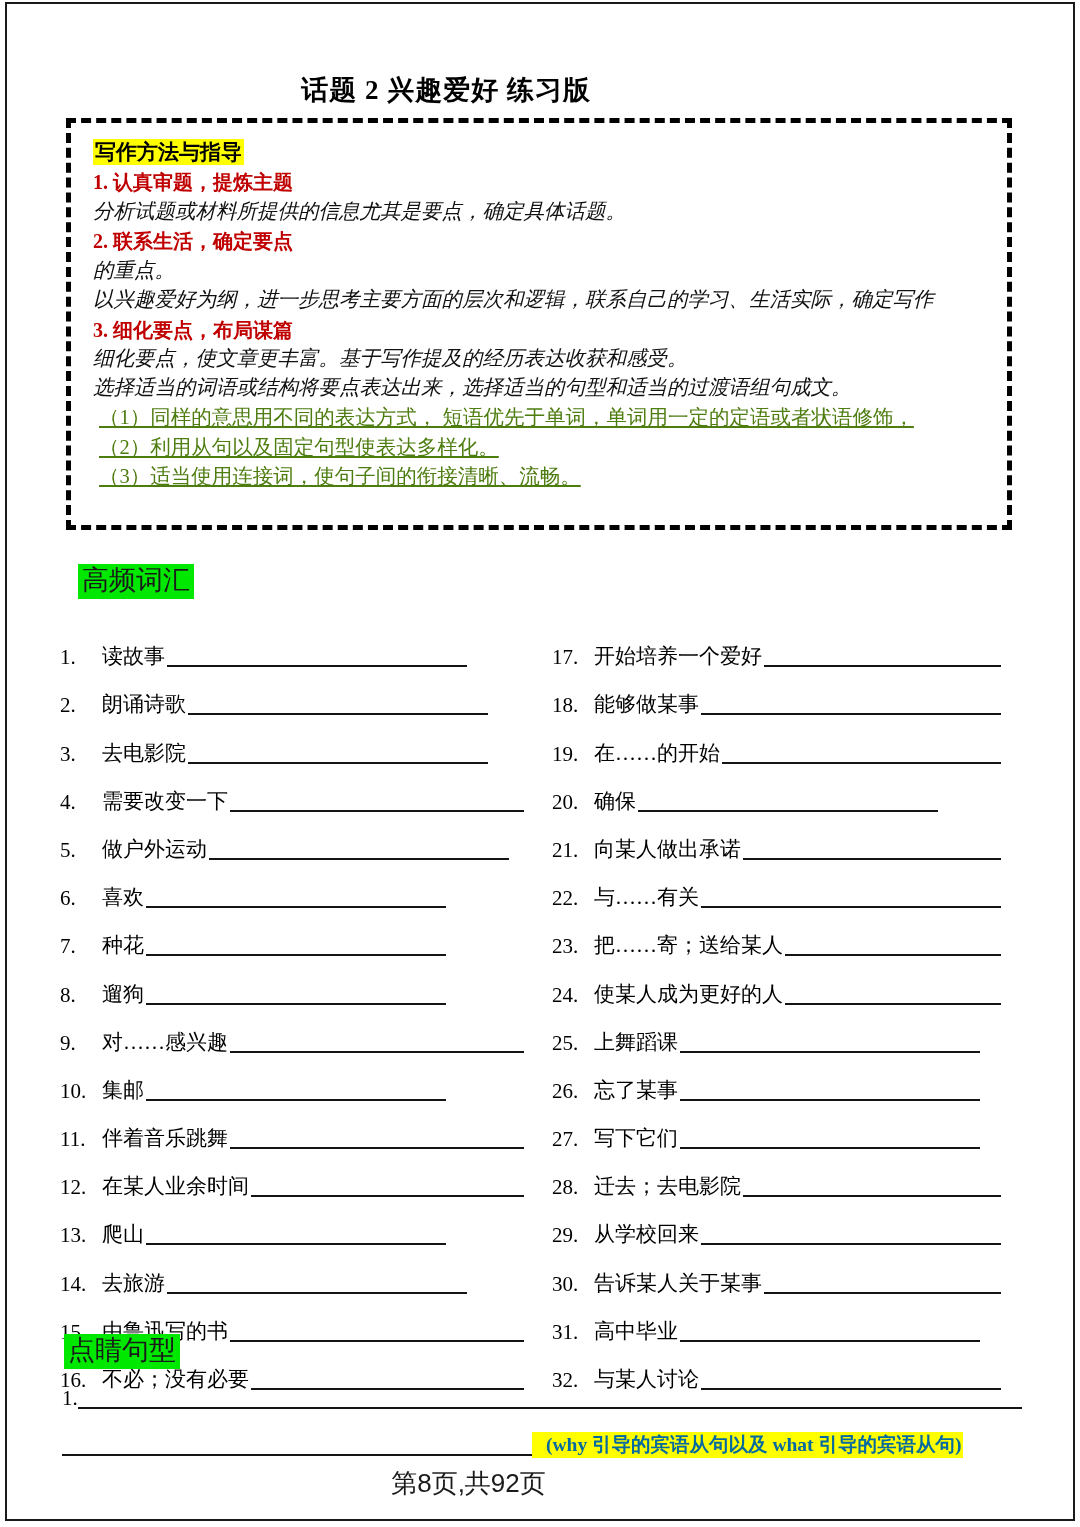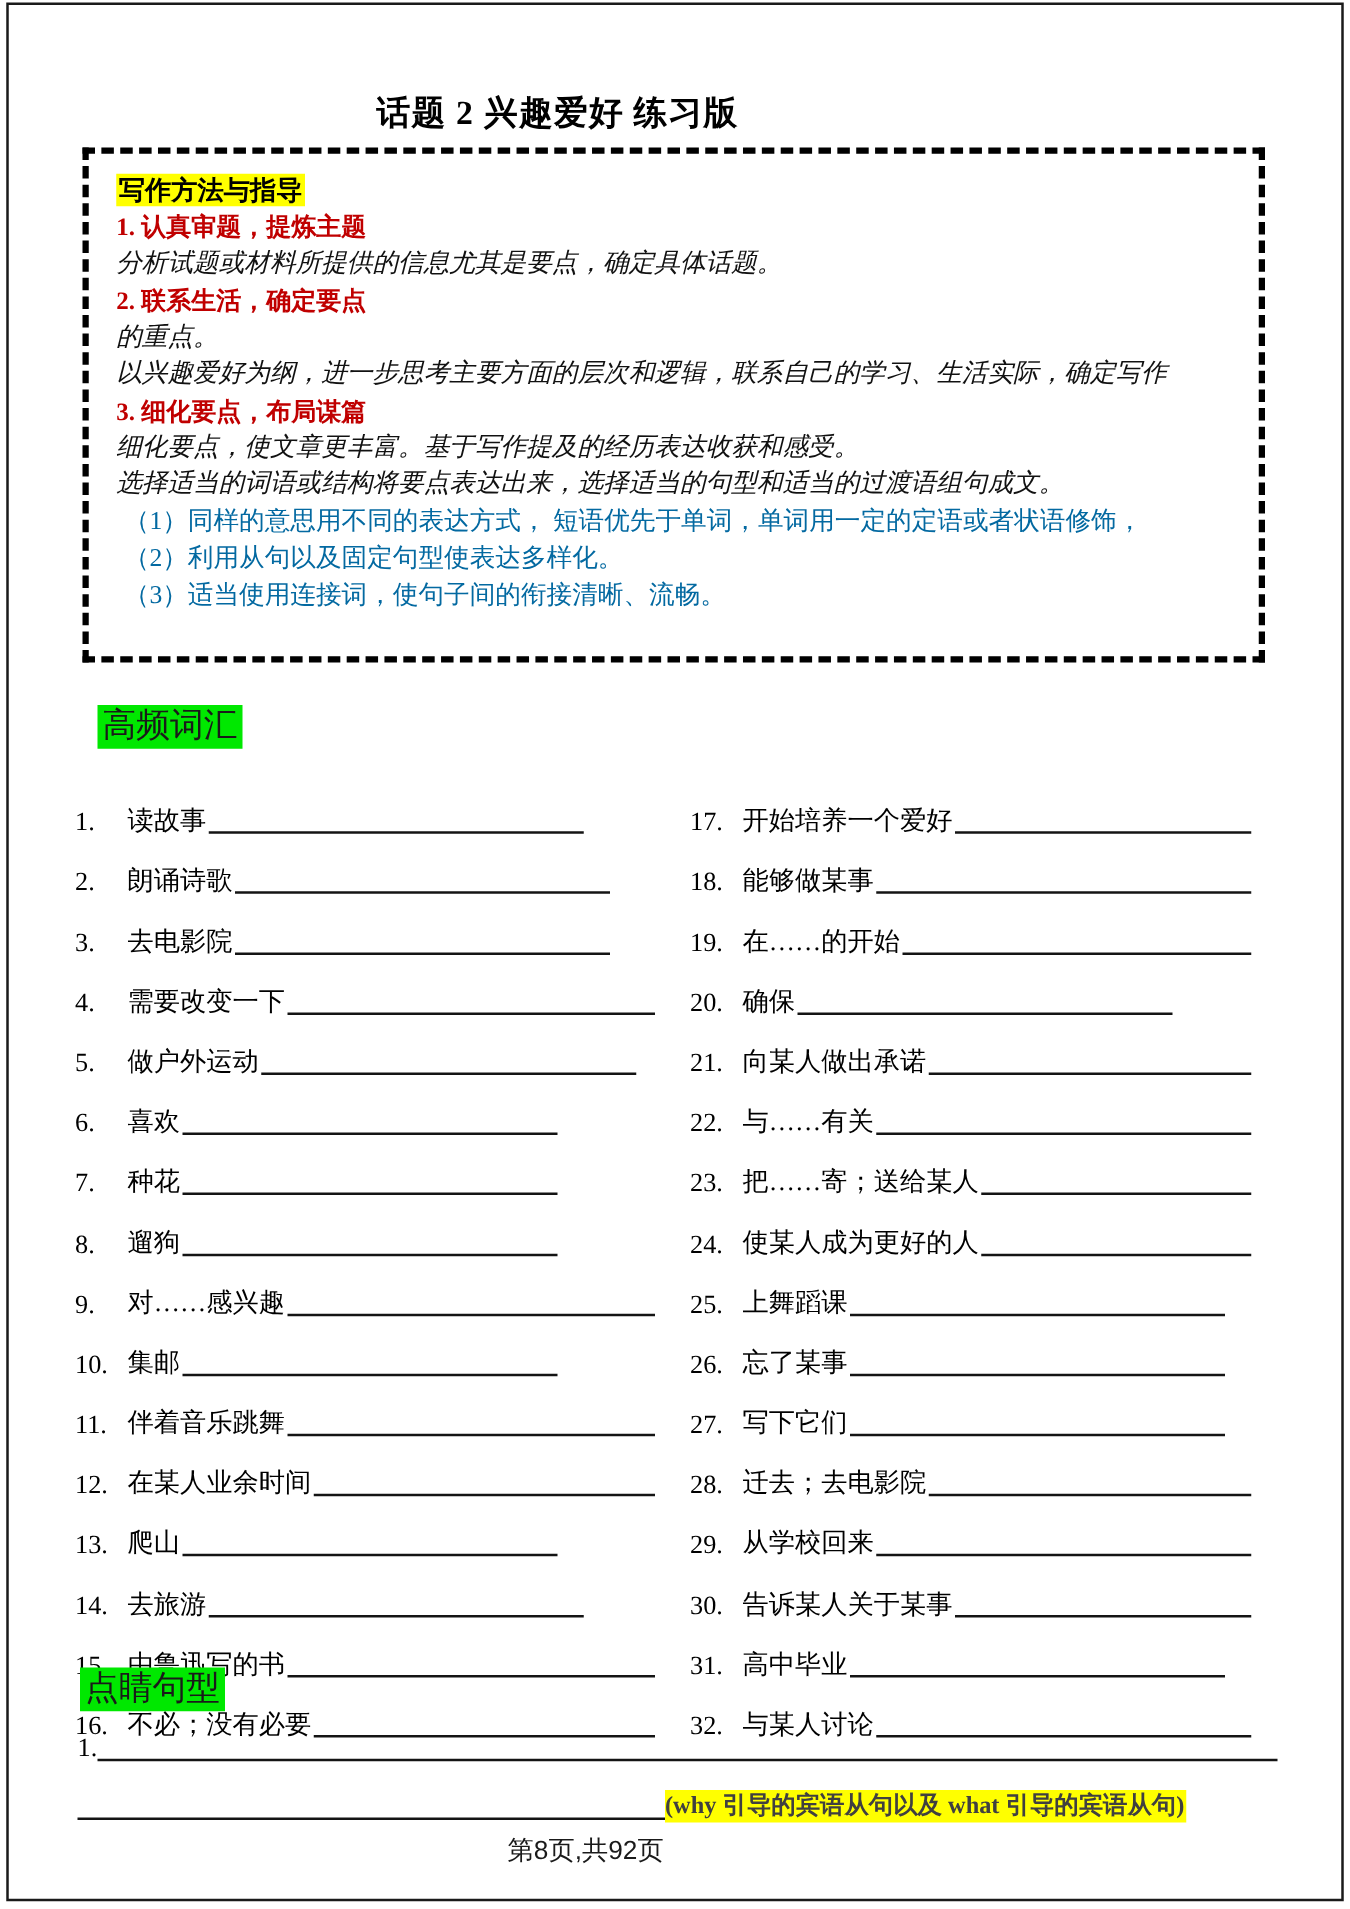--- a/index.html
+++ b/index.html
@@ -73,22 +73,23 @@
   }
   .guide-body {
     font-size: 20.5px;
     line-height: 1.44;
     color: #111111;
     font-style: italic;
   }
   .guide-sub {
     font-size: 20.5px;
     line-height: 1.44;
-    color: #0369a1;
+    color: #4d7c0f;
     padding-left: 6px;
+    text-decoration: underline;
   }
 
   
   .sec-head {
     position: absolute;
     background: #00e800;
     font-size: 27px;
     font-weight: normal;
     color: #1a1a1a;
     padding: 1px 4px 3px 4px;
@@ -157,36 +158,36 @@
   }
   .sent-rule2 {
     width: 470px;
     flex: none;
     border-bottom: 2px solid #141414;
     height: 20px;
     margin-bottom: 2px;
   }
   .sent-note {
     background: #ffff00;
-    color: #404040;
+    color: #0369a1;
     font-size: 19.5px;
     font-weight: bold;
-    padding: 1px 2px 2px 0;
+    padding: 1px 2px 2px 14px;
     line-height: 1.2;
     white-space: nowrap;
   }
 
   
   .footer {
     position: absolute;
     left: 0;
     top: 1466px;
     width: 937px;
     text-align: center;
-    font-size: 21px;
+    font-size: 26px;
     font-family: "Liberation Sans", "DejaVu Sans", sans-serif;
     color: #1a1a1a;
   }
 </style>
 </head>
 <body>
 
 <div id="page">
 
   <div class="page-frame"></div>

